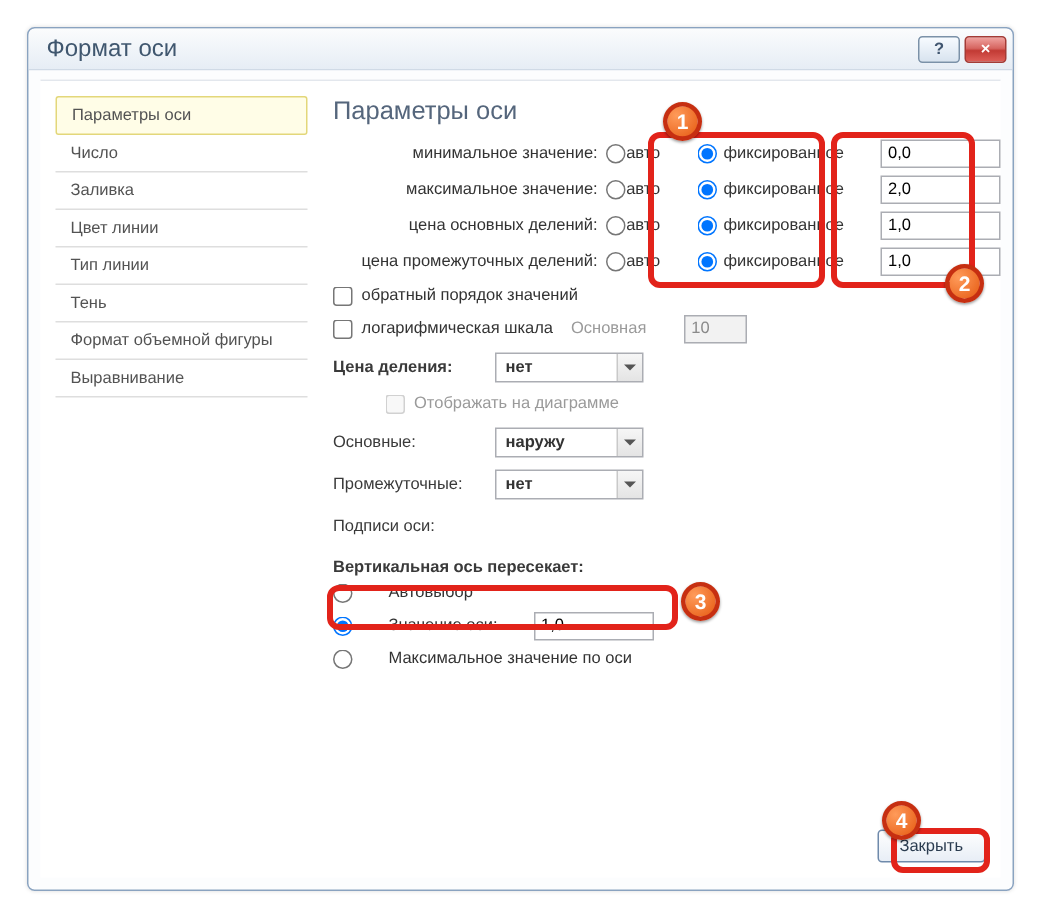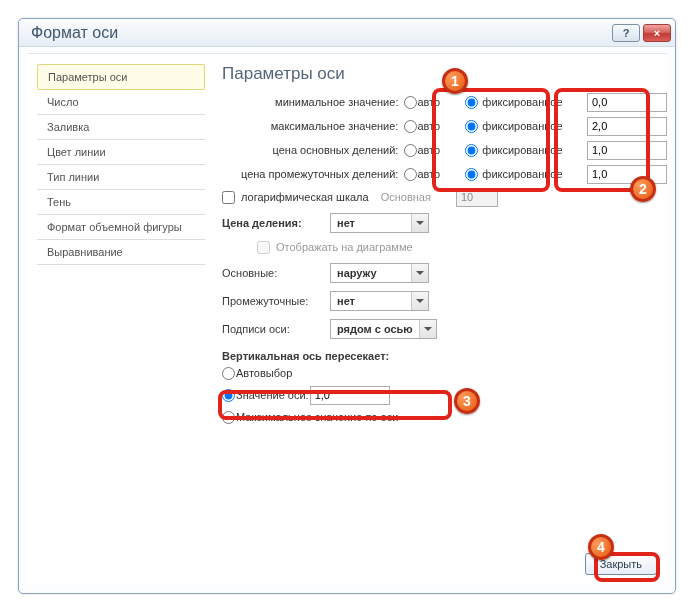--- a/index.html
+++ b/index.html
@@ -114,21 +114,21 @@
     border-left: 1px solid #c9c9c9;
     display: flex; align-items: center; justify-content: center;
     background: linear-gradient(#f6f6f6,#e4e4e4);
   }
   .combo .drop:after {
     content:""; border: 4px solid transparent; border-top-color:#555; margin-top:4px;
   }
   .field-row { display: flex; align-items: center; height: 26px; gap: 8px; margin-top:2px;}
   .field-row .flabel { width: 100px; font-weight: bold; color: #3a3a3a; }
   .cross-hdr { margin-top: 8px; font-weight: bold; color: #3a3a3a; }
-  .cross-opt { display: flex; align-items: center; gap: 1px; height: 22px; }
+  .cross-opt { display: flex; align-items: center; gap: 24px; height: 22px; }
   .close-btn {
     position: absolute;
     right: 10px; bottom: 10px;
     height: 22px; padding: 0 14px;
     border: 1px solid #6f8aab;
     border-radius: 3px;
     background: linear-gradient(#fefefe,#e8eef6);
     color: #2b3c50;
     font-size: 11px;
   }
@@ -217,20 +217,24 @@
           </span>
         <span class="radio-fixed">
             <input type="radio" checked="" style="">
             <span>фиксированное</span>
           </span>
         <input type="text" value="1,0" style="">
       </div>
 
       <div class="chk-row">
         <input type="checkbox" style="">
+        <span>обратный порядок значений</span>
+      </div>
+      <div class="chk-row">
+        <input type="checkbox" style="">
         <span>логарифмическая шкала</span>
         <span style="color:#9a9a9a;margin-left:6px">Основная</span>
         <input type="text" disabled="" style="width: 42px;" value="10">
       </div>
 
       <div class="field-row">
         <span class="flabel">Цена деления:</span>
         <div class="combo">
             <span class="val">нет</span>
             <span class="drop"></span>
@@ -250,24 +254,20 @@
       </div>
       <div class="field-row">
         <span class="flabel" style="font-weight:normal">Промежуточные:</span>
         <div class="combo">
             <span class="val">нет</span>
             <span class="drop"></span>
           </div>
       </div>
       <div class="field-row">
         <span class="flabel" style="font-weight:normal">Подписи оси:</span>
-        <div class="combo">
-            <span class="val">рядом с осью</span>
-            <span class="drop"></span>
-          </div>
       </div>
 
       <div class="cross-hdr">Вертикальная ось пересекает:</div>
       <div class="cross-opt">
         <input type="radio" name="cross" style="">
         <span>Автовыбор</span>
       </div>
       <div class="cross-opt">
         <input type="radio" name="cross" checked="" style="">
         <span>Значение оси:</span>

